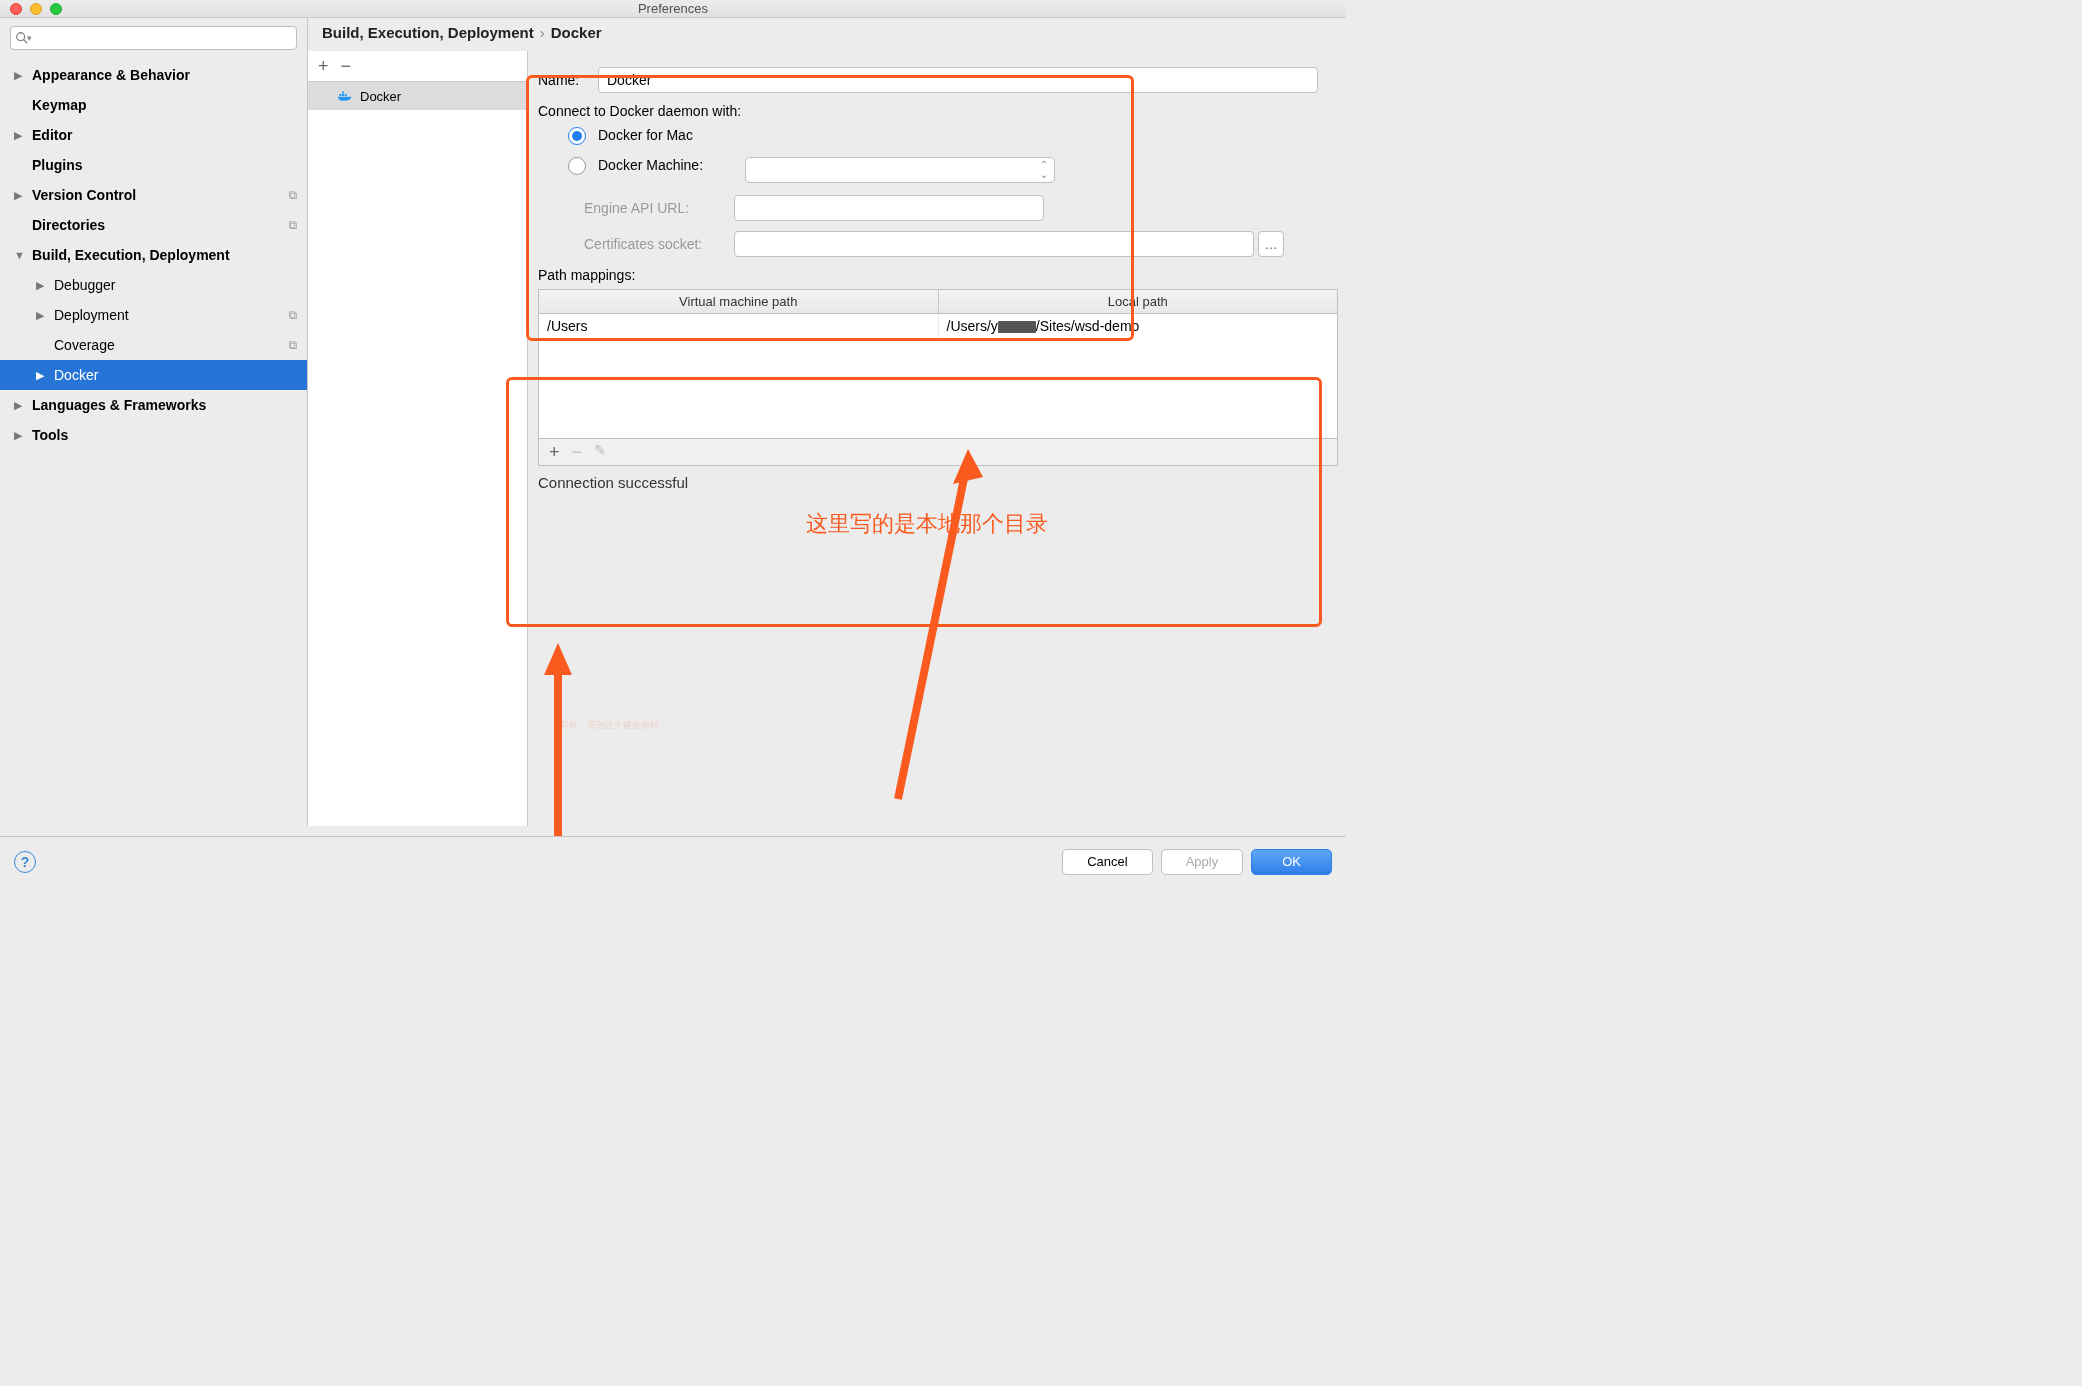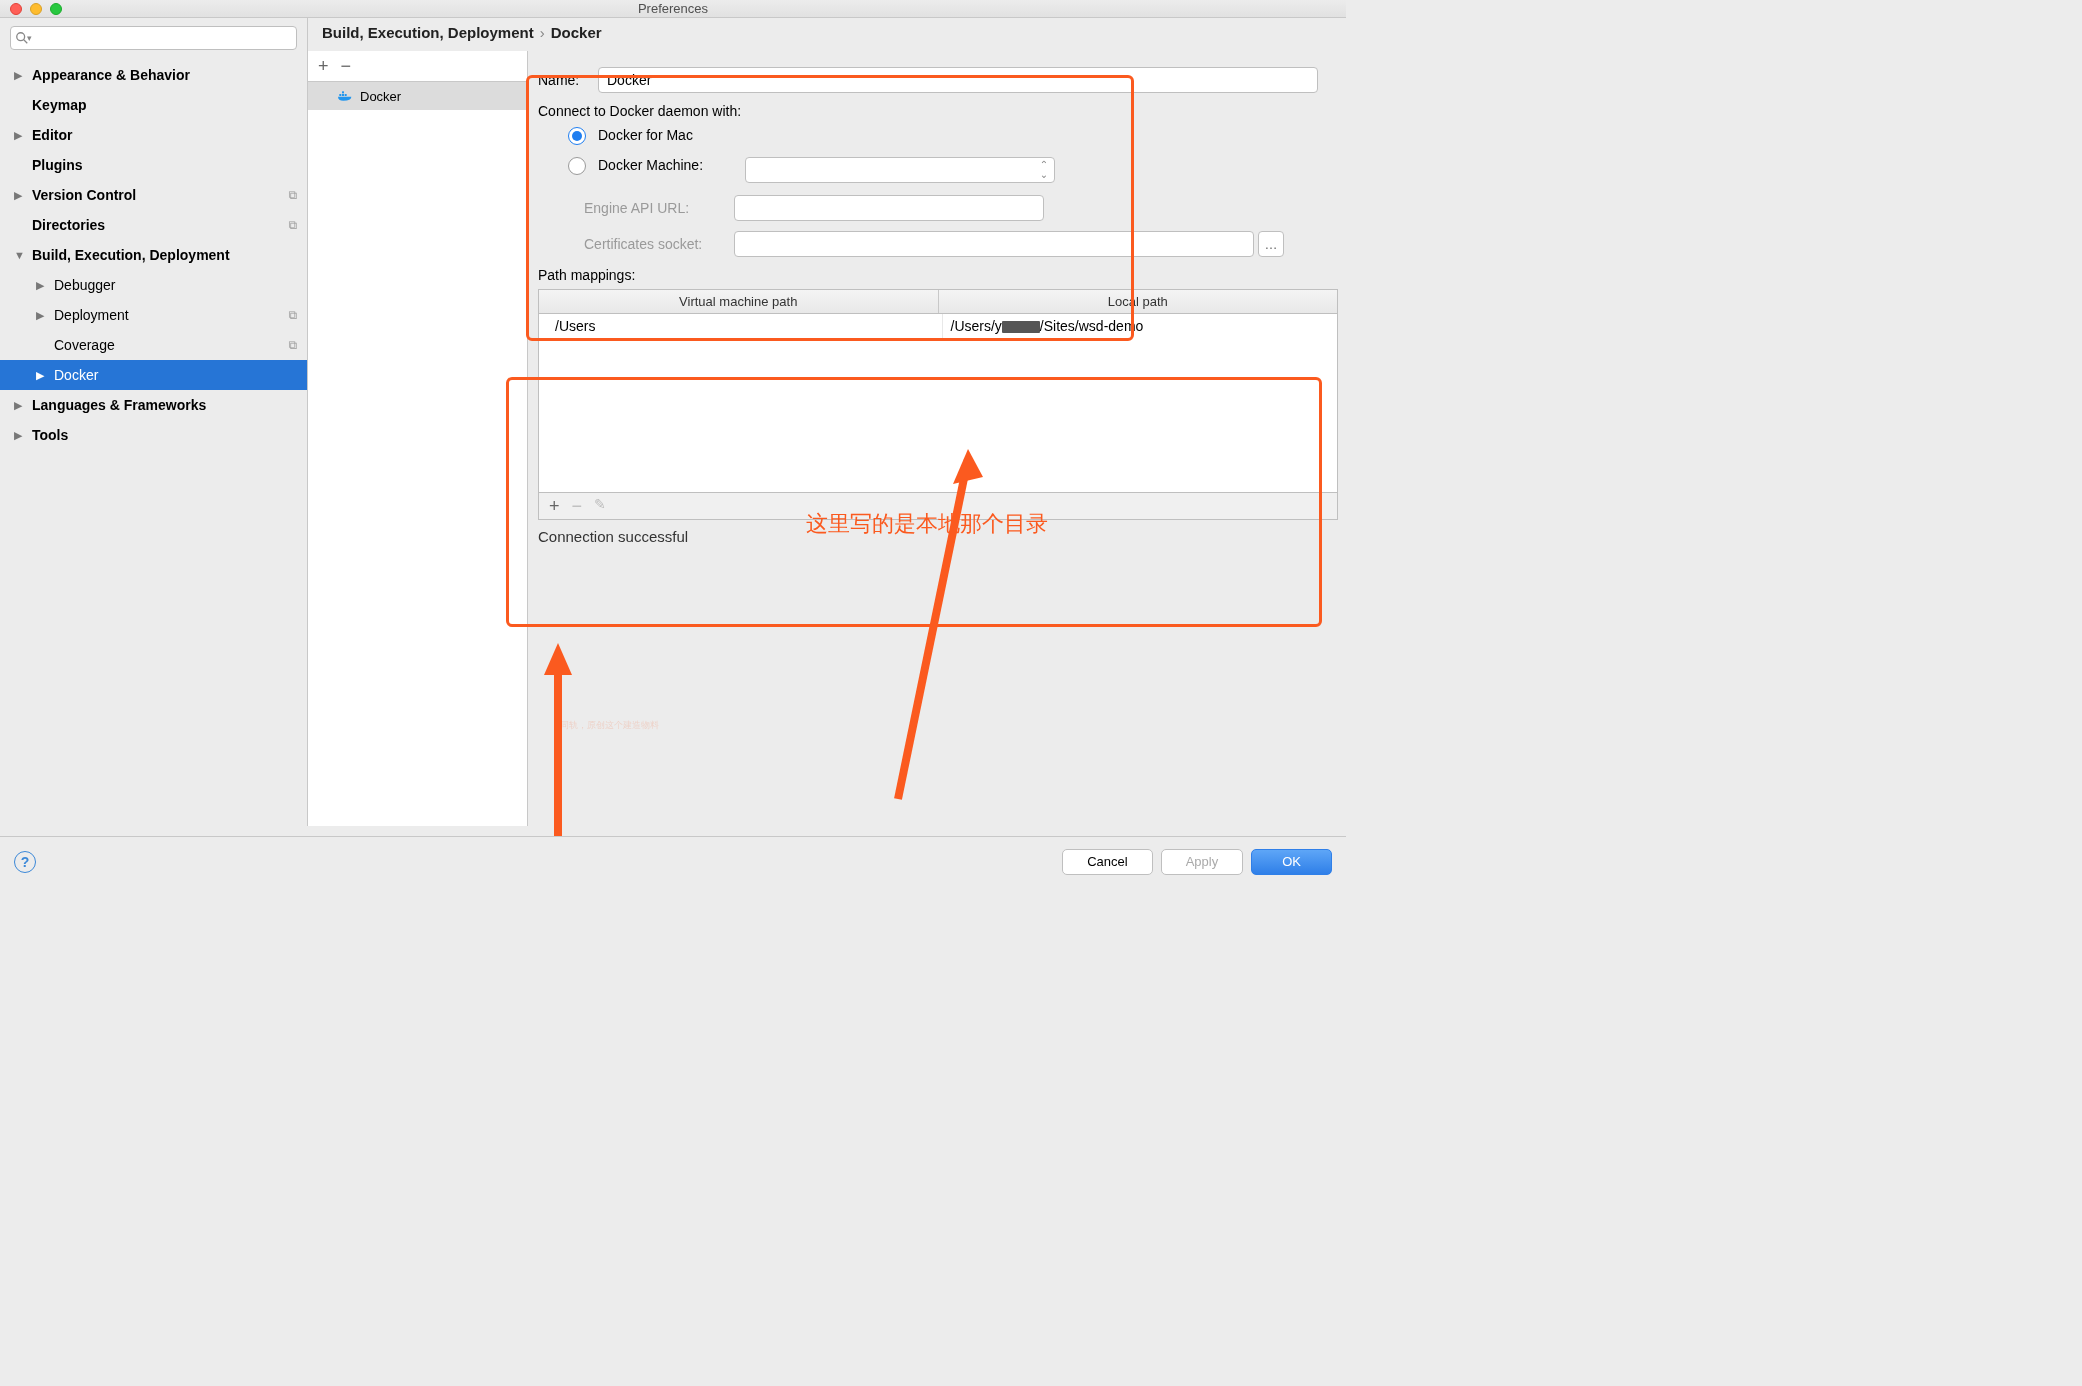--- a/index.html
+++ b/index.html
@@ -52,21 +52,21 @@
 .indent-row { display: flex; align-items: center; margin-bottom: 10px; margin-left: 46px; }
 .indent-label { width: 150px; color: #9a9a9a; font-size: 14px; }
 .indent-input { width: 310px; background: #fff; border: 1px solid #bfbfbf; border-radius: 4px; height: 26px; }
 .cert-row .indent-input { flex: 1; max-width: 520px; }
 .more-btn { width: 26px; height: 26px; background: #fff; border: 1px solid #bfbfbf; border-radius: 4px; margin-left: 4px; display: flex; align-items: center; justify-content: center; color: #666; }
 .path-label { font-size: 14px; margin: 6px 0; }
 .path-table { border: 1px solid #bfbfbf; background: #fff; }
 .path-header { display: flex; background: linear-gradient(#f4f4f4,#e8e8e8); border-bottom: 1px solid #bfbfbf; }
 .path-header-cell { flex: 1; text-align: center; padding: 4px; font-size: 13px; color: #333; border-right: 1px solid #c8c8c8; }
 .path-header-cell:last-child { border-right: none; }
-.path-body { height: 178px; margin-left: 8px; }
+.path-body { height: 124px; }
 .path-row { display: flex; }
 .path-cell { flex: 1; padding: 4px 8px; font-size: 14px; border-right: 1px solid #e8e8e8; }
 .path-cell:last-child { border-right: none; }
 .obscure { display: inline-block; width: 38px; height: 12px; background: linear-gradient(#555,#555); vertical-align: middle; border-radius: 1px; }
 .path-toolbar { border: 1px solid #bfbfbf; border-top: none; background: #f0f0f0; padding: 4px 10px; display: flex; gap: 12px; }
 .status-text { font-size: 15px; color: #333; margin-top: 8px; }
 .footer { position: absolute; bottom: 0; left: 0; right: 0; height: 50px; background: #ececec; border-top: 1px solid #c8c8c8; display: flex; align-items: center; padding: 0 14px; }
 .help-btn { width: 22px; height: 22px; border: 1.5px solid #3b88d8; border-radius: 50%; color: #3b88d8; display: flex; align-items: center; justify-content: center; font-weight: bold; font-size: 14px; }
 .footer-spacer { flex: 1; }
 .footer-btn { height: 26px; padding: 0 24px; border: 1px solid #bfbfbf; border-radius: 5px; background: #fff; font-size: 13px; margin-left: 8px; cursor: pointer; }

